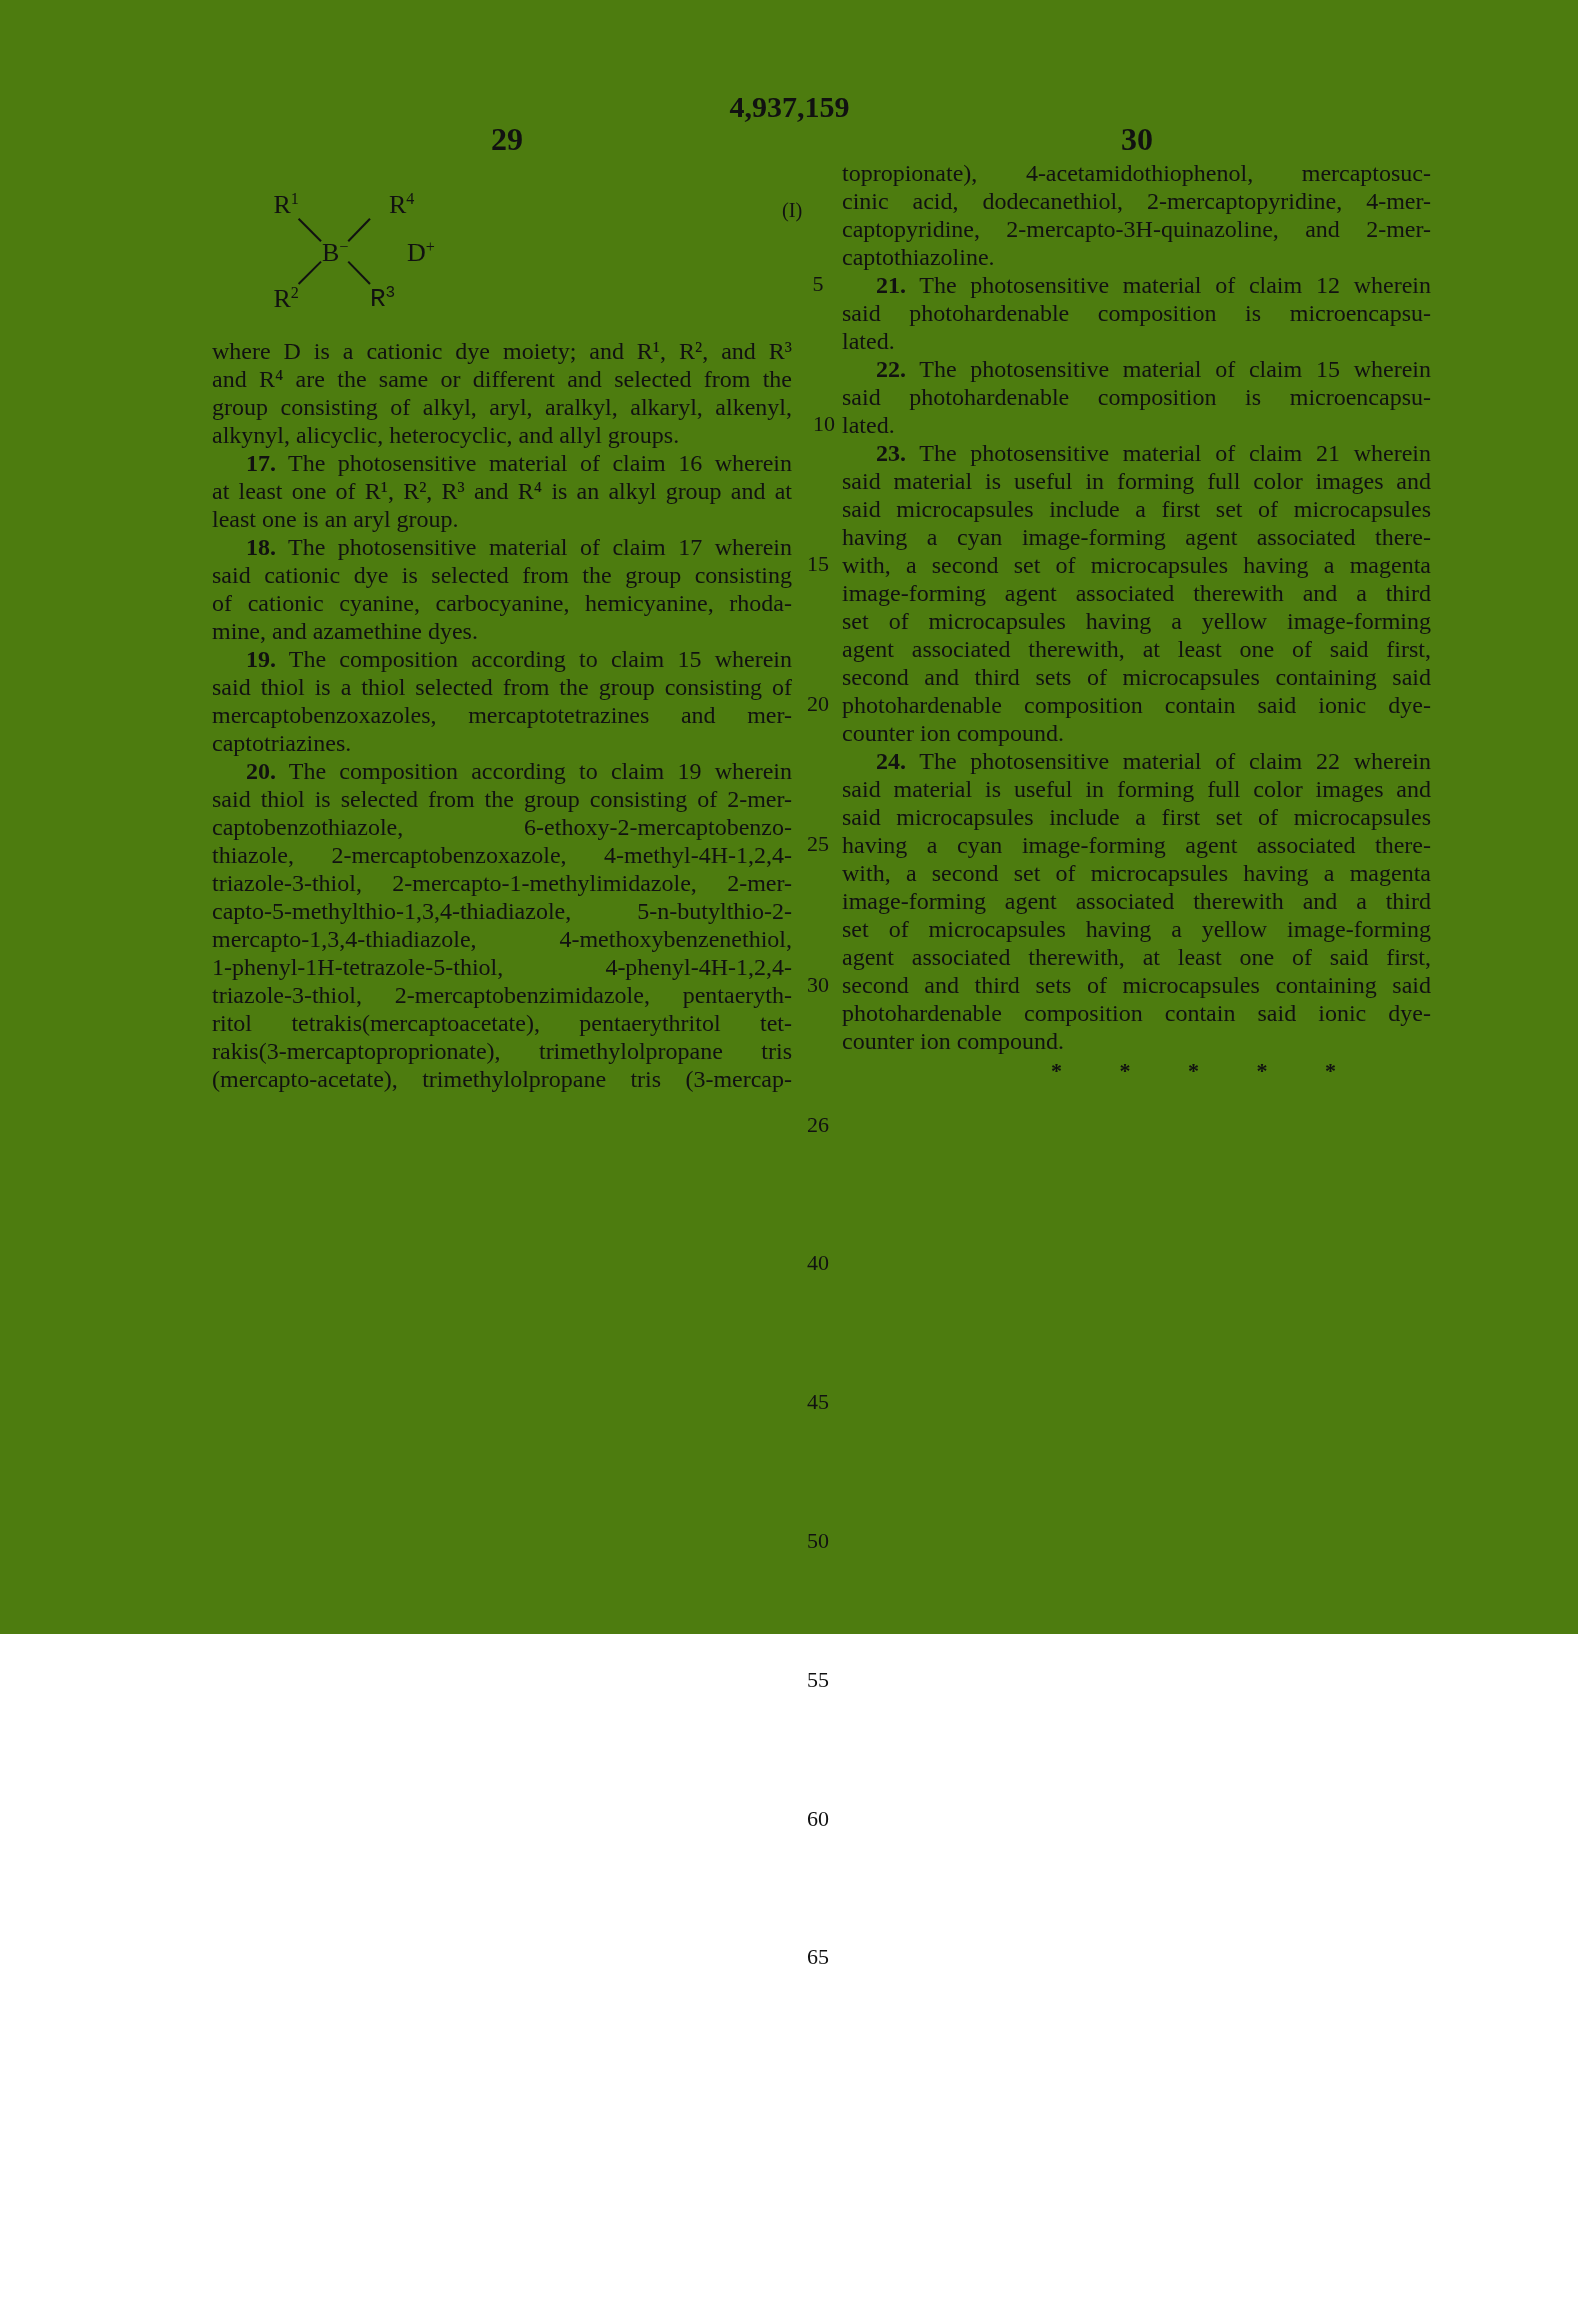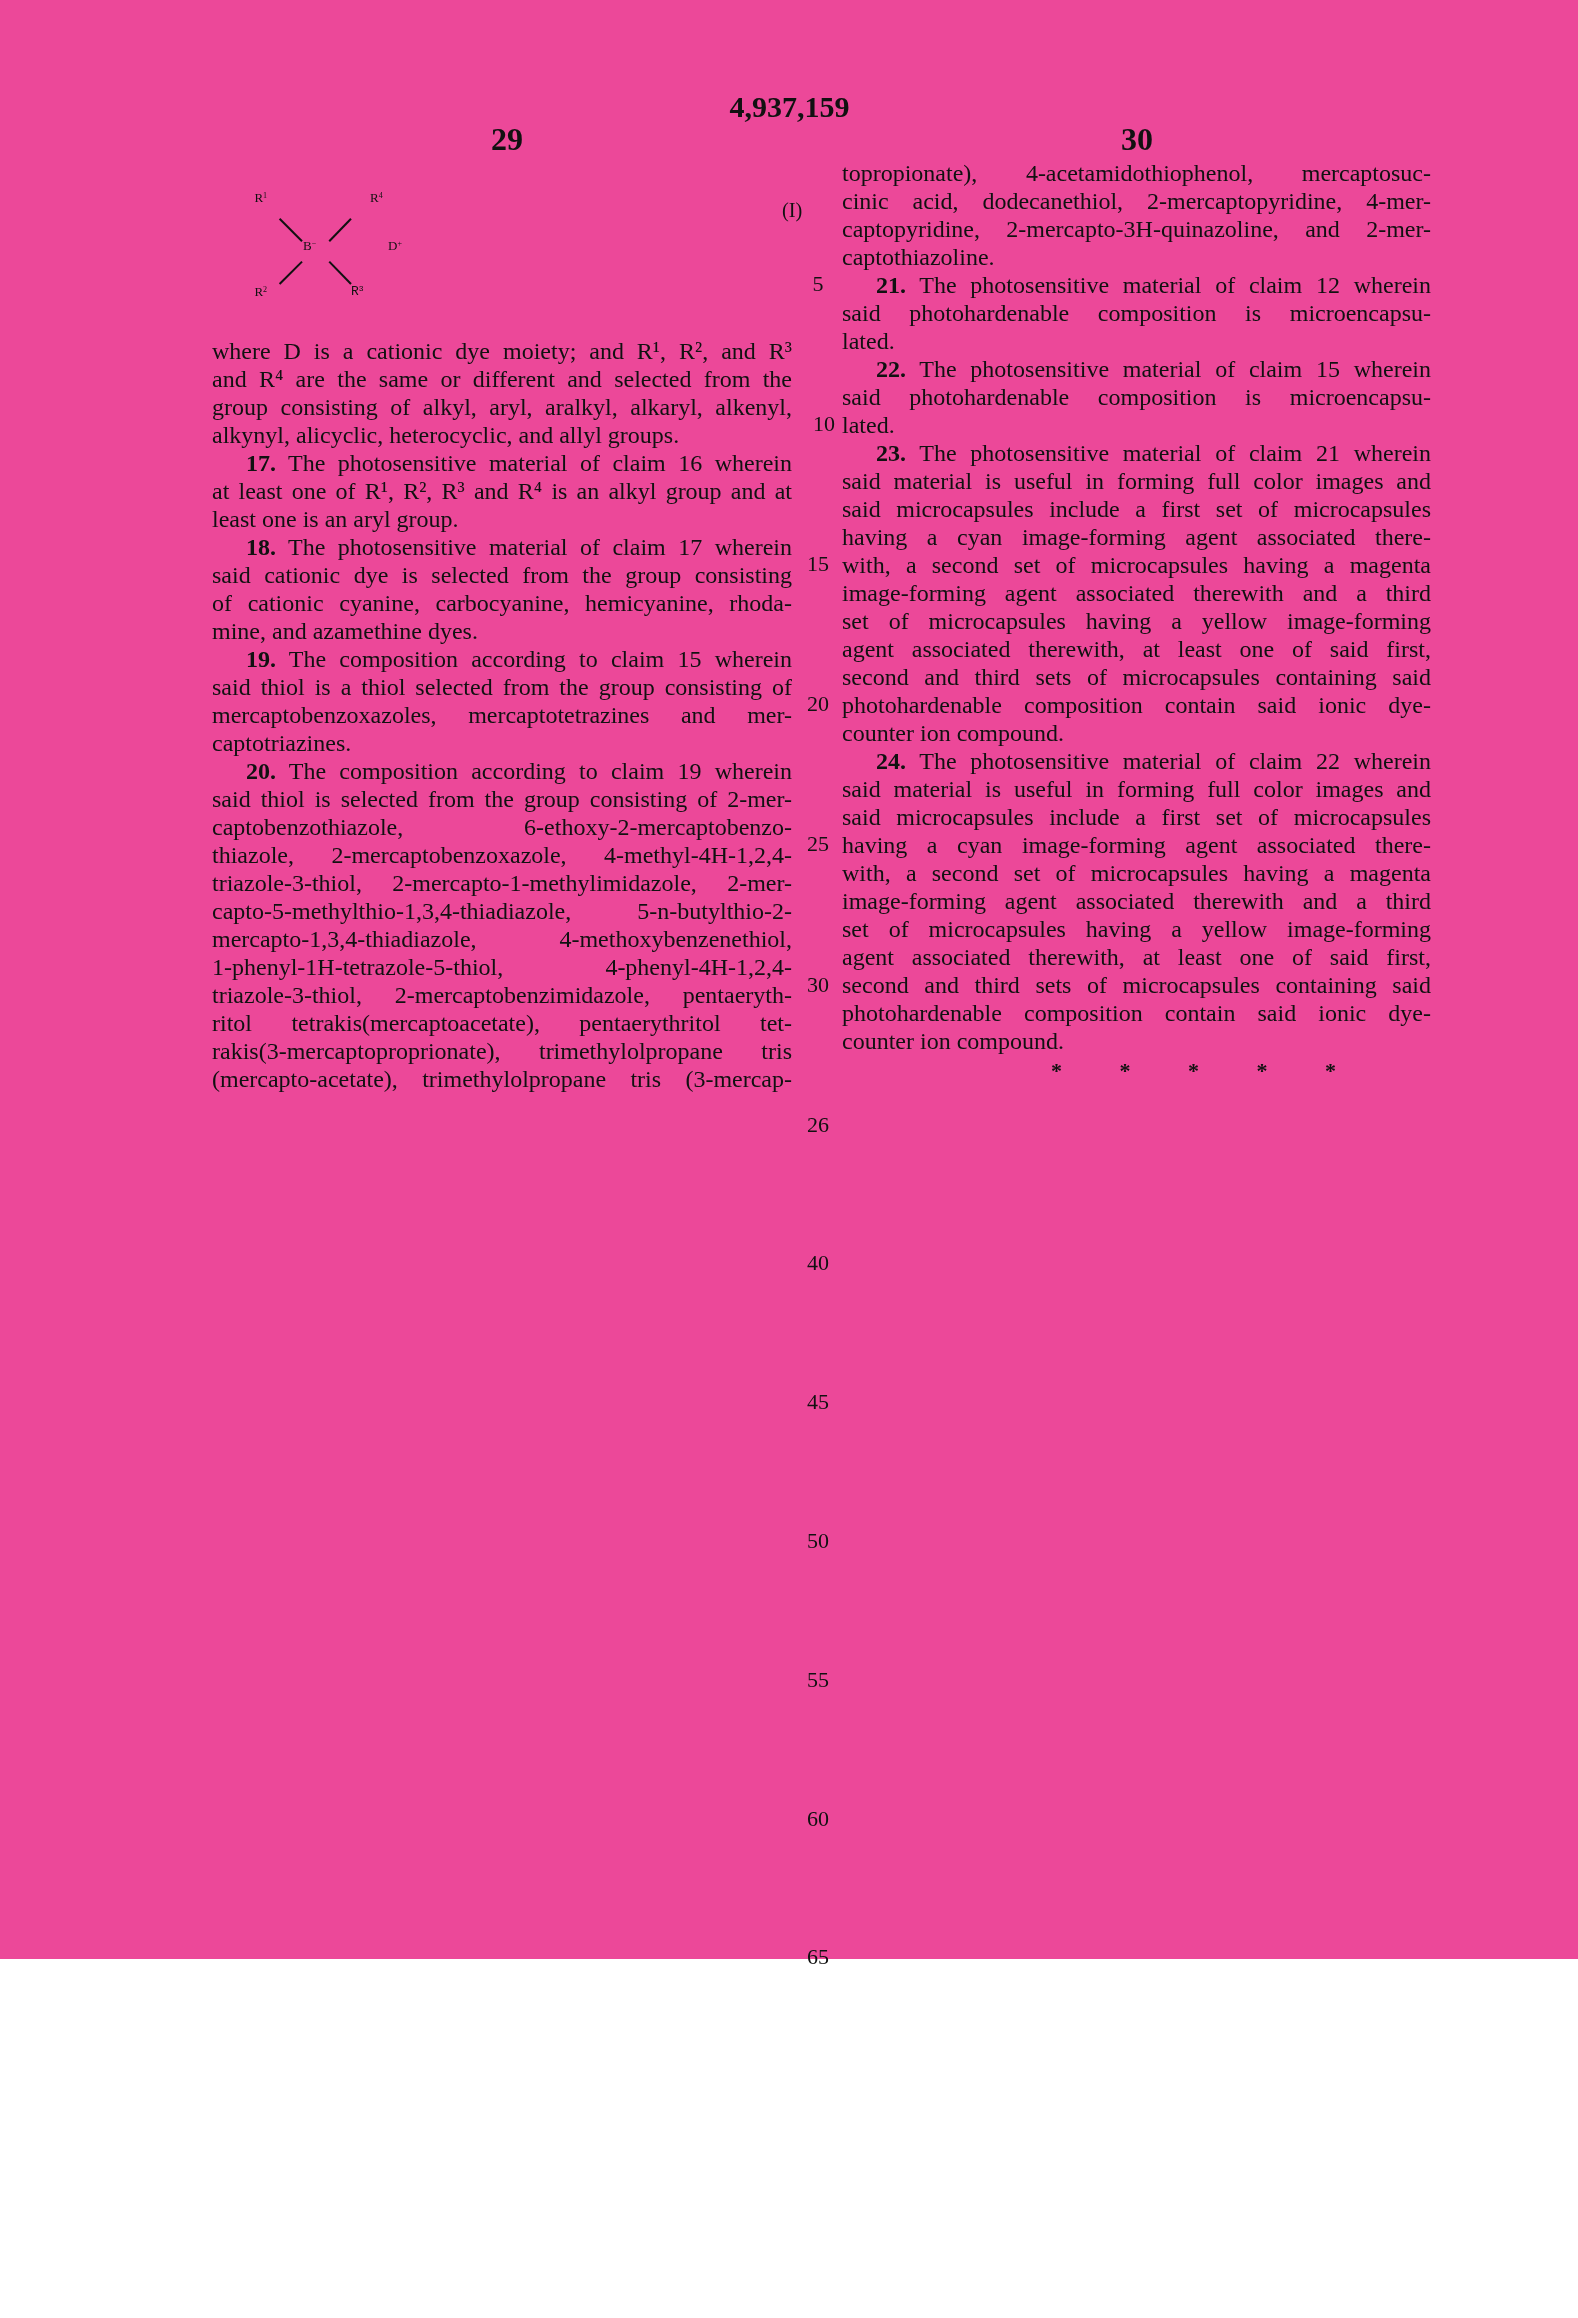--- a/index.html
+++ b/index.html
@@ -1,32 +1,32 @@
 <!DOCTYPE html>
 <html style="font-size:11px"><head>
 <meta charset="utf-8">
 <style>
   html, body { margin: 0; padding: 0; background: #ffffff; }
   body { width: 1578px; height: 2319px; position: relative; overflow: hidden;
          font-family: "Liberation Serif", "DejaVu Serif", serif; color: #111111; }
-  .page { position: absolute; left: 0; top: 0; width: 1578px; height: 1959px; background: #ec4899; }
+  .page { position: absolute; left: 0; top: 0; width: 1578px; height: 1634px; background: #4d7c0f; }
   .patent-no { position: absolute; top: 90px; left: 708px; width: 163px; text-align: center;
                font-size: 30px; font-weight: bold; letter-spacing: 0px; }
   .col-no { position: absolute; top: 121px; font-size: 32px; font-weight: bold; }
   .col-no.left { left: 491px; }
   .col-no.right { left: 1121px; }
   .column { position: absolute; font-size: 24px; line-height: 28px; }
   .column.left { left: 212px; top: 337px; width: 580px; }
   .column.right { left: 842px; top: 159px; width: 589px; }
   .line { display: block; white-space: nowrap; text-align: justify; text-align-last: justify; height: 28px; overflow: visible; }
   .line.last { text-align-last: left; }
   .line.indent { padding-left: 34px; }
   .claim-num { font-weight: bold; }
   sup { font-size: 0.62em; vertical-align: 0.55em; line-height: 0; }
-  .formula { position: absolute; left: 249px; top: 190px; width: 204px; height: 116px; font-size: 13px; }
+  .formula { position: absolute; left: 268px; top: 190px; width: 204px; height: 116px; font-size: 26px; }
   .formula .atom { position: absolute; white-space: nowrap; }
   .formula svg { position: absolute; left: 0; top: 0; }
   .formula-label { position: absolute; left: 782px; top: 199px; font-size: 20.4px; }
   .line-no { position: absolute; left: 801px; width: 34px; text-align: center; font-size: 22px; }
   .stars { position: absolute; left: 1051px; top: 1058px; font-size: 22px; font-weight: bold; letter-spacing: 26px; }
 </style>
 </head>
 <body>
 
 <div class="page">

